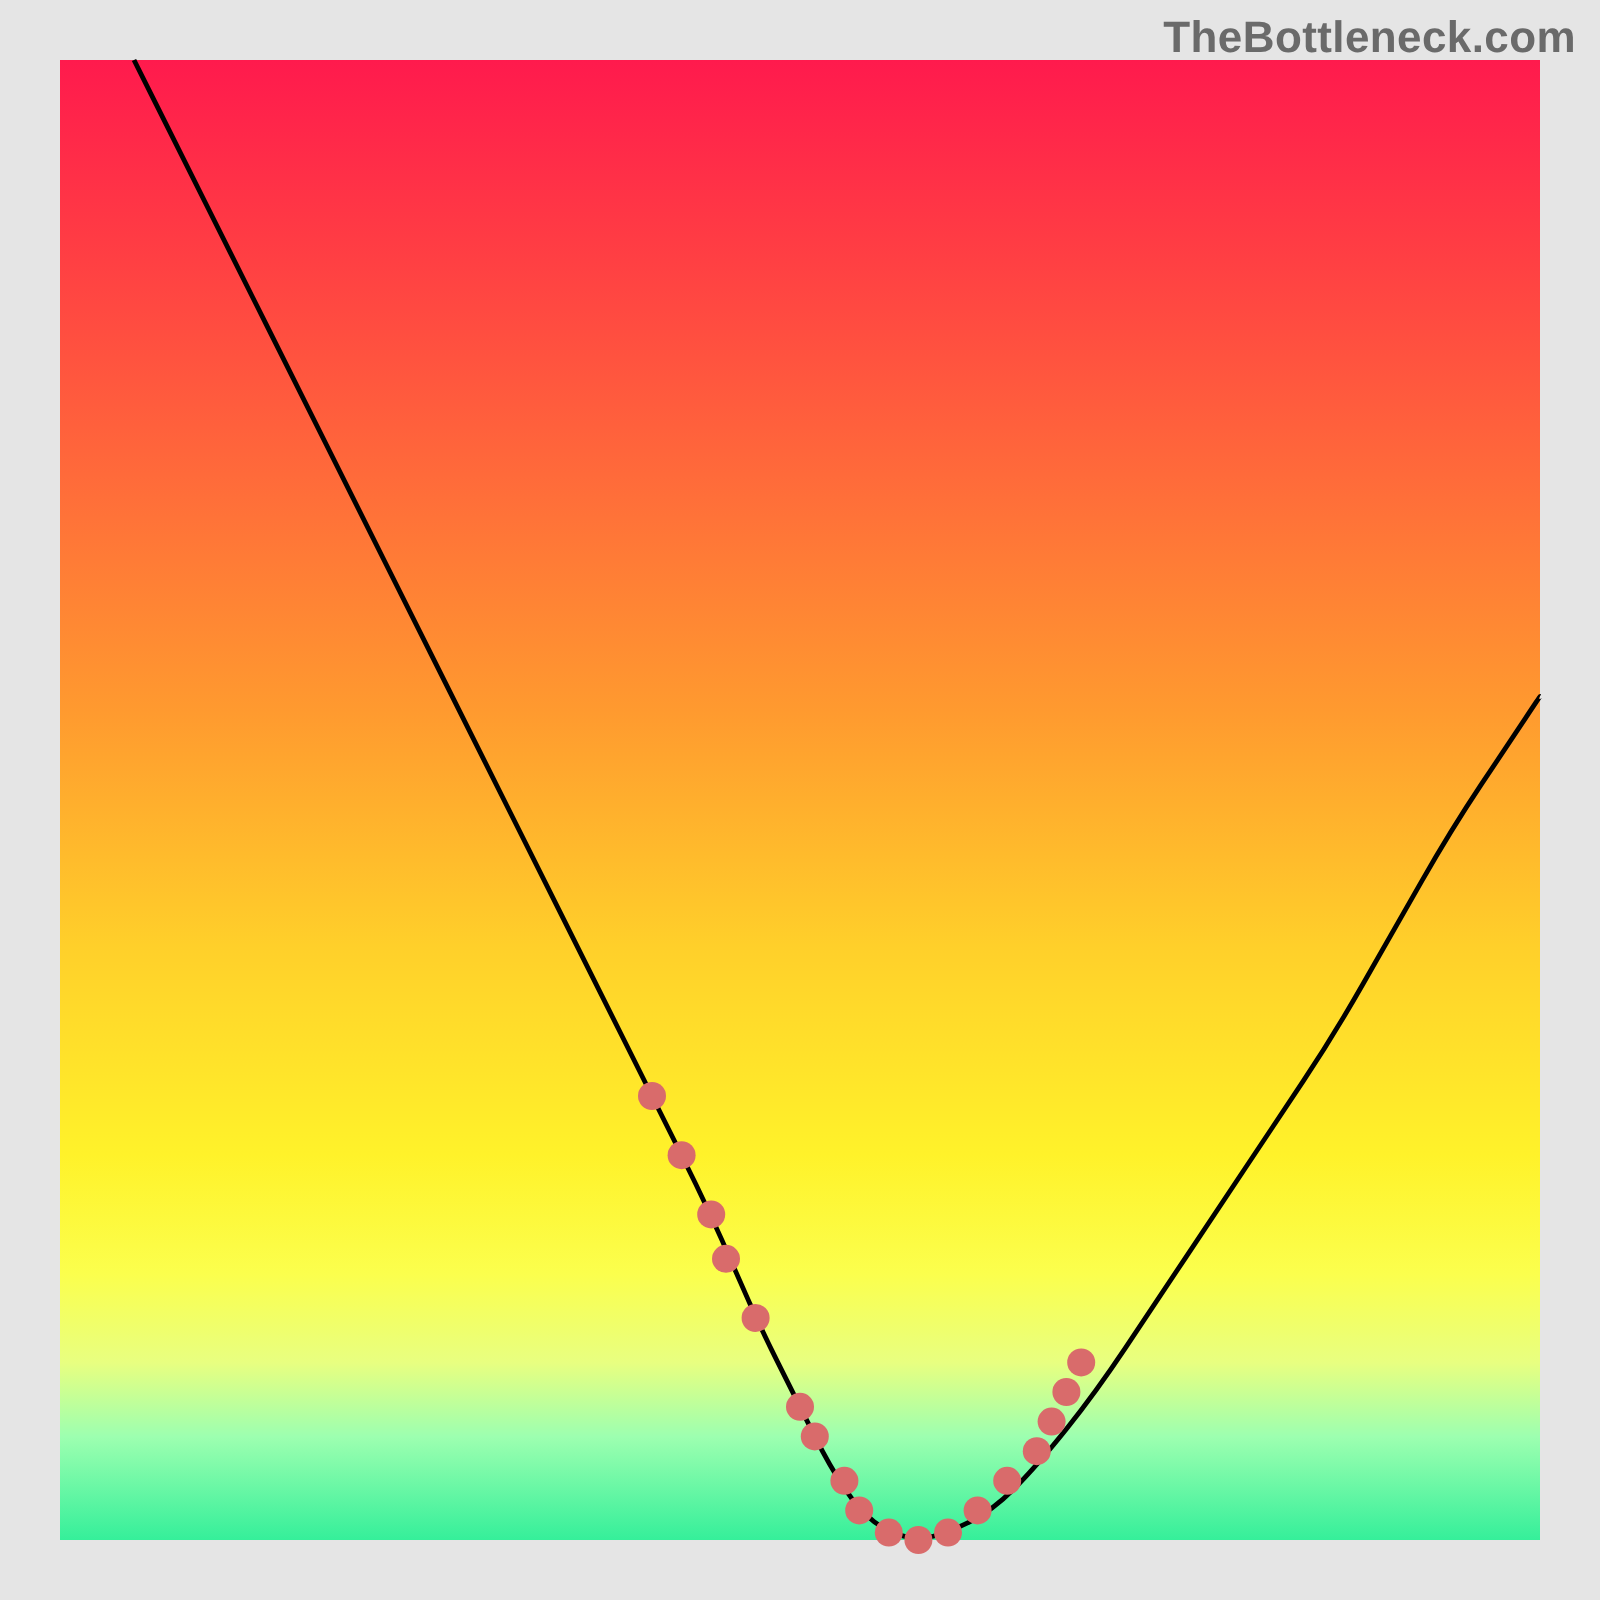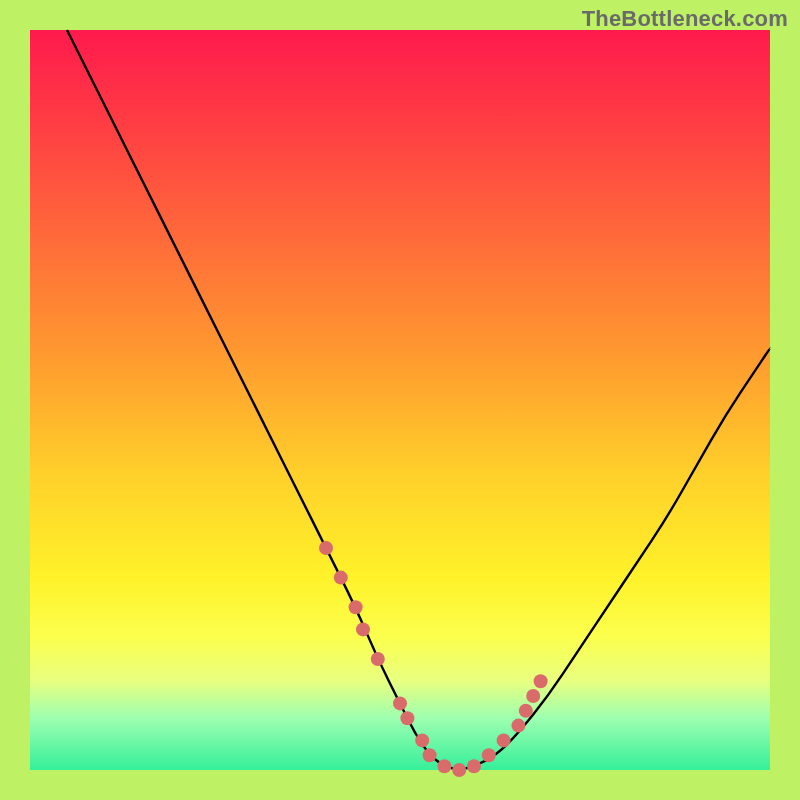--- a/index.html
+++ b/index.html
@@ -9,21 +9,21 @@
     height: 800px;
     background: #000;
     overflow: hidden;
   }
   .frame {
     position: absolute;
     left: 0;
     top: 0;
     width: 800px;
     height: 800px;
-    background: #bef264;
+    background: #e5e5e5;
   }
   .plot-area {
     position: absolute;
     left: 30px;
     top: 30px;
     width: 740px;
     height: 740px;
     background: linear-gradient(to bottom,
       #ff1a4d 0%,
       #ff3b44 12%,

